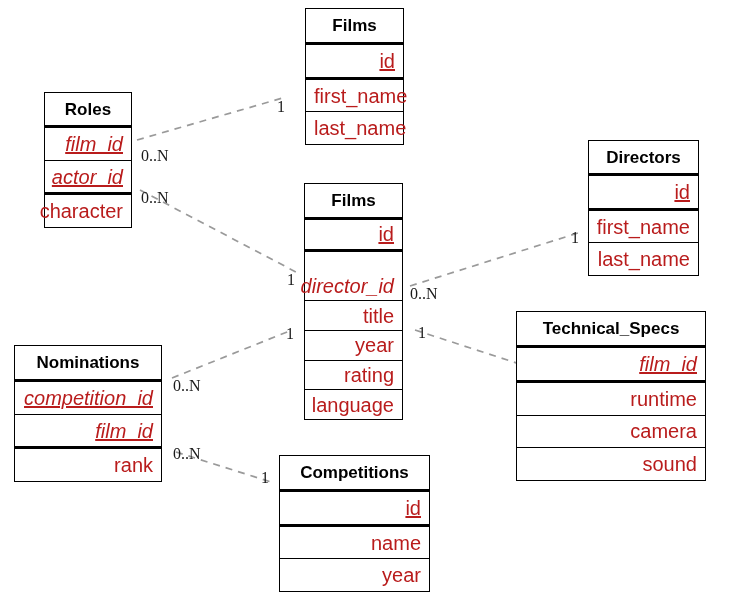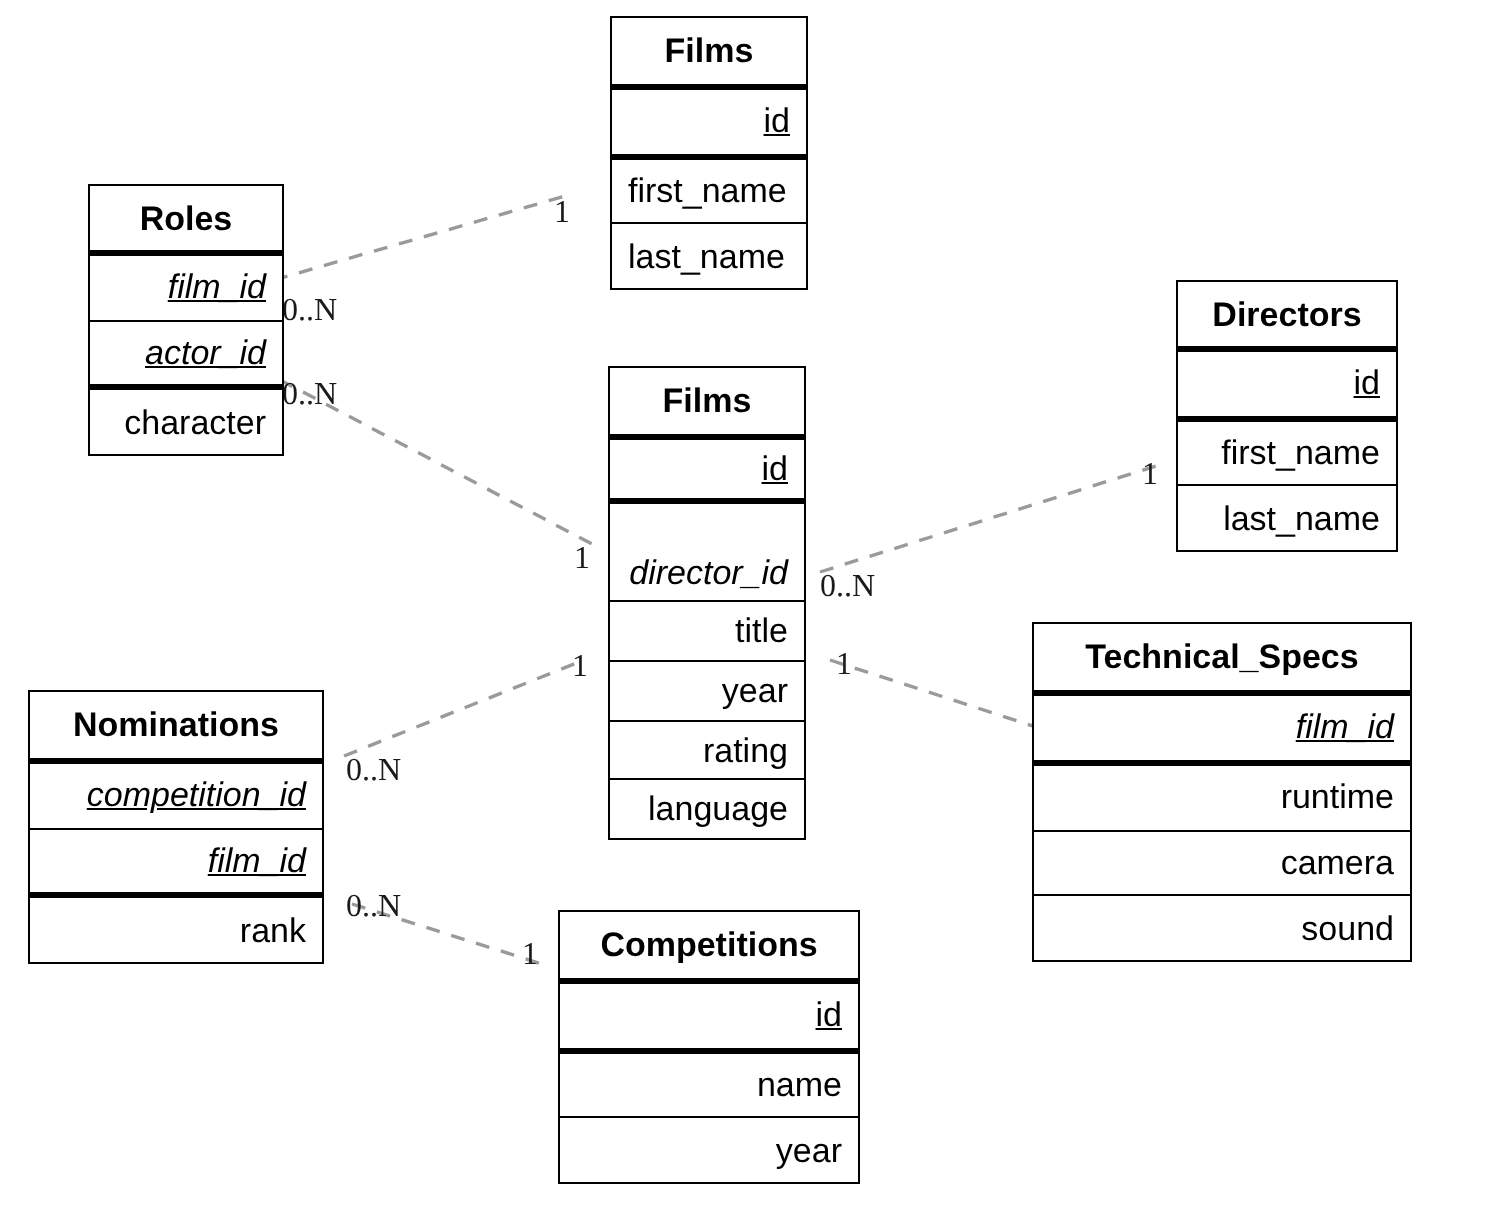--- a/index.html
+++ b/index.html
@@ -45,22 +45,22 @@
     display: flex;
     align-items: center;
     justify-content: center;
     border-bottom: 2.5px solid #000000;
     background: #ffffff;
     white-space: nowrap;
   }
   .field {
     box-sizing: border-box;
     text-align: right;
-    font-size: 17px;
-    color: #000000;
+    font-size: 20px;
+    color: #b91c1c;
     line-height: 1;
     display: flex;
     align-items: center;
     justify-content: flex-end;
     padding: 0 8px;
     border-top: 1px solid #000000;
     background: #ffffff;
     white-space: nowrap;
   }
   .field:first-of-type {
@@ -128,21 +128,21 @@
       <div class="field pk pk-end" style="flex: 1 1 auto;">
         <span class="fname">id</span>
       </div>
       <div class="field plain" style="flex: 1 1 auto; justify-content: flex-start; text-align: left;">
         <span class="fname">first_name</span>
       </div>
       <div class="field plain" style="flex: 1 1 auto; justify-content: flex-start; text-align: left;">
         <span class="fname">last_name</span>
       </div>
     </div>
-    <div class="entity" style="left: 44px; top: 92px; width: 98px; height: 136px;">
+    <div class="entity" style="left: 44px; top: 92px; width: 88px; height: 136px;">
       <div class="entity-title" style="height: 34px; flex: 0 0 34px;">Roles</div>
       <div class="field pkfk" style="flex: 1 1 auto;">
         <span class="fname">film_id</span>
       </div>
       <div class="field pkfk pk-end" style="flex: 1 1 auto;">
         <span class="fname">actor_id</span>
       </div>
       <div class="field plain" style="flex: 1 1 auto;">
         <span class="fname">character</span>
       </div>

